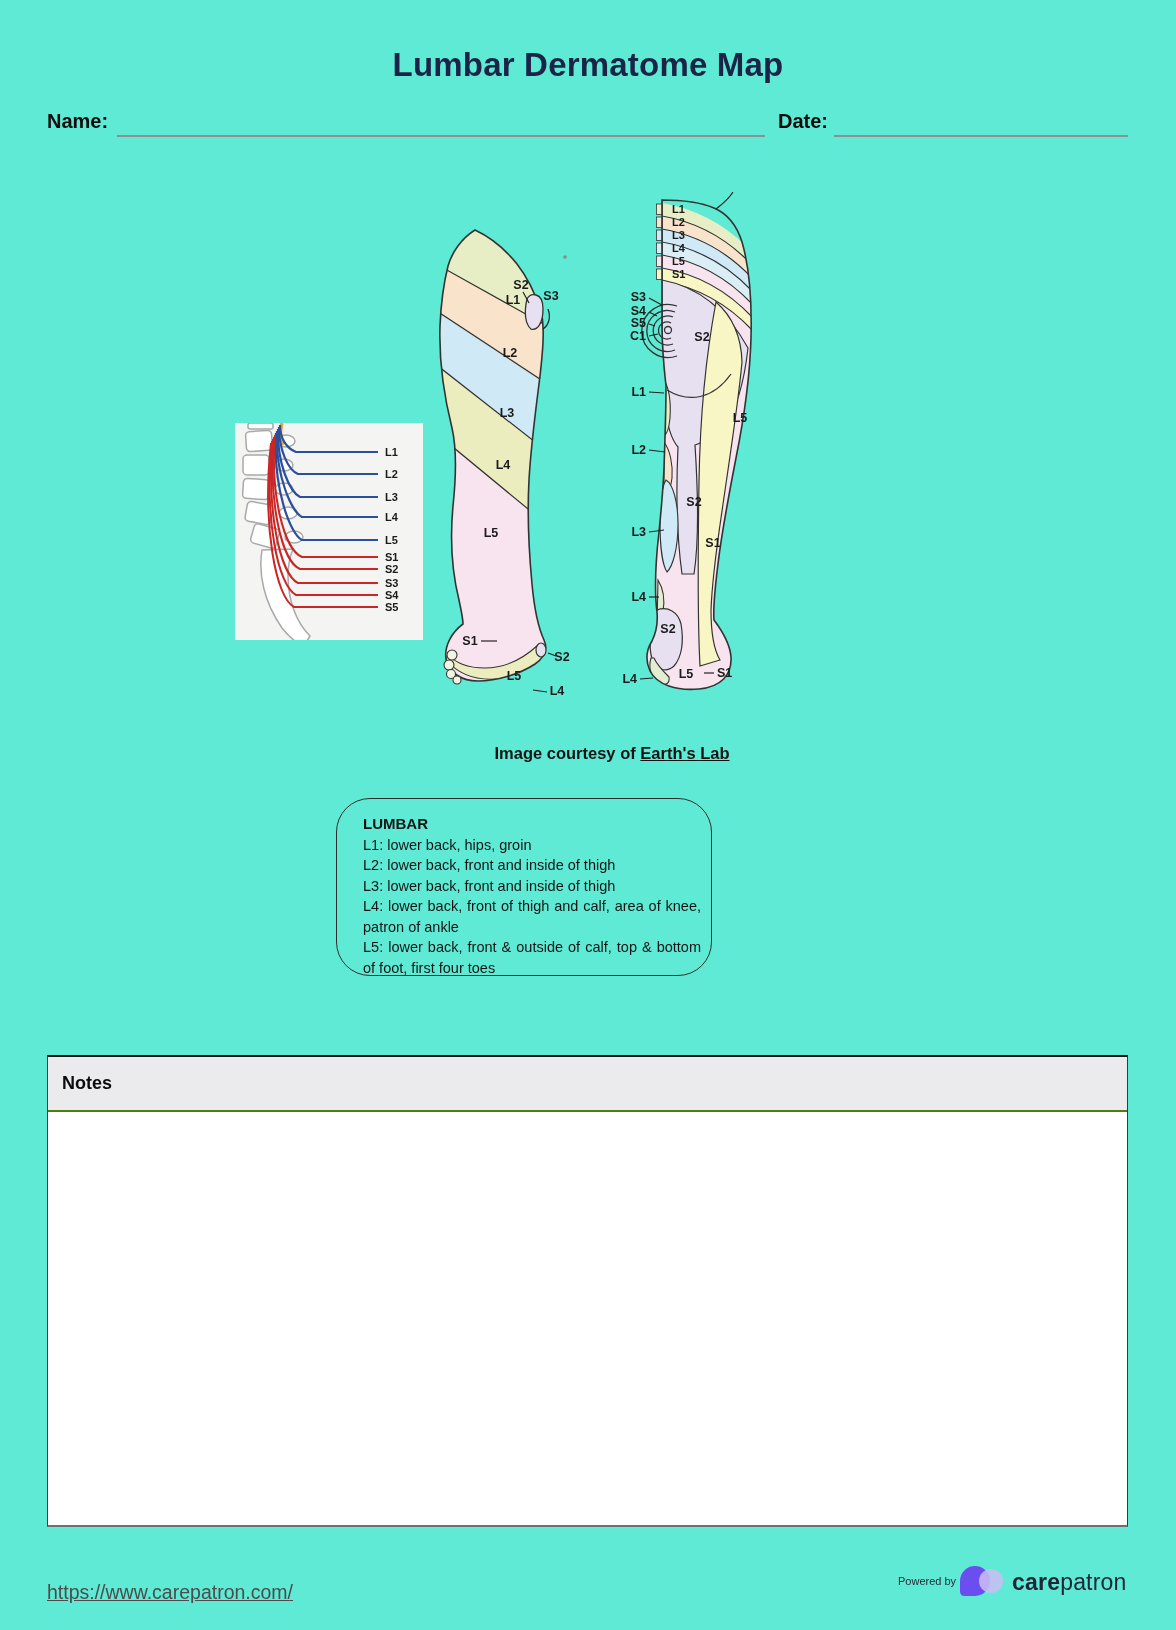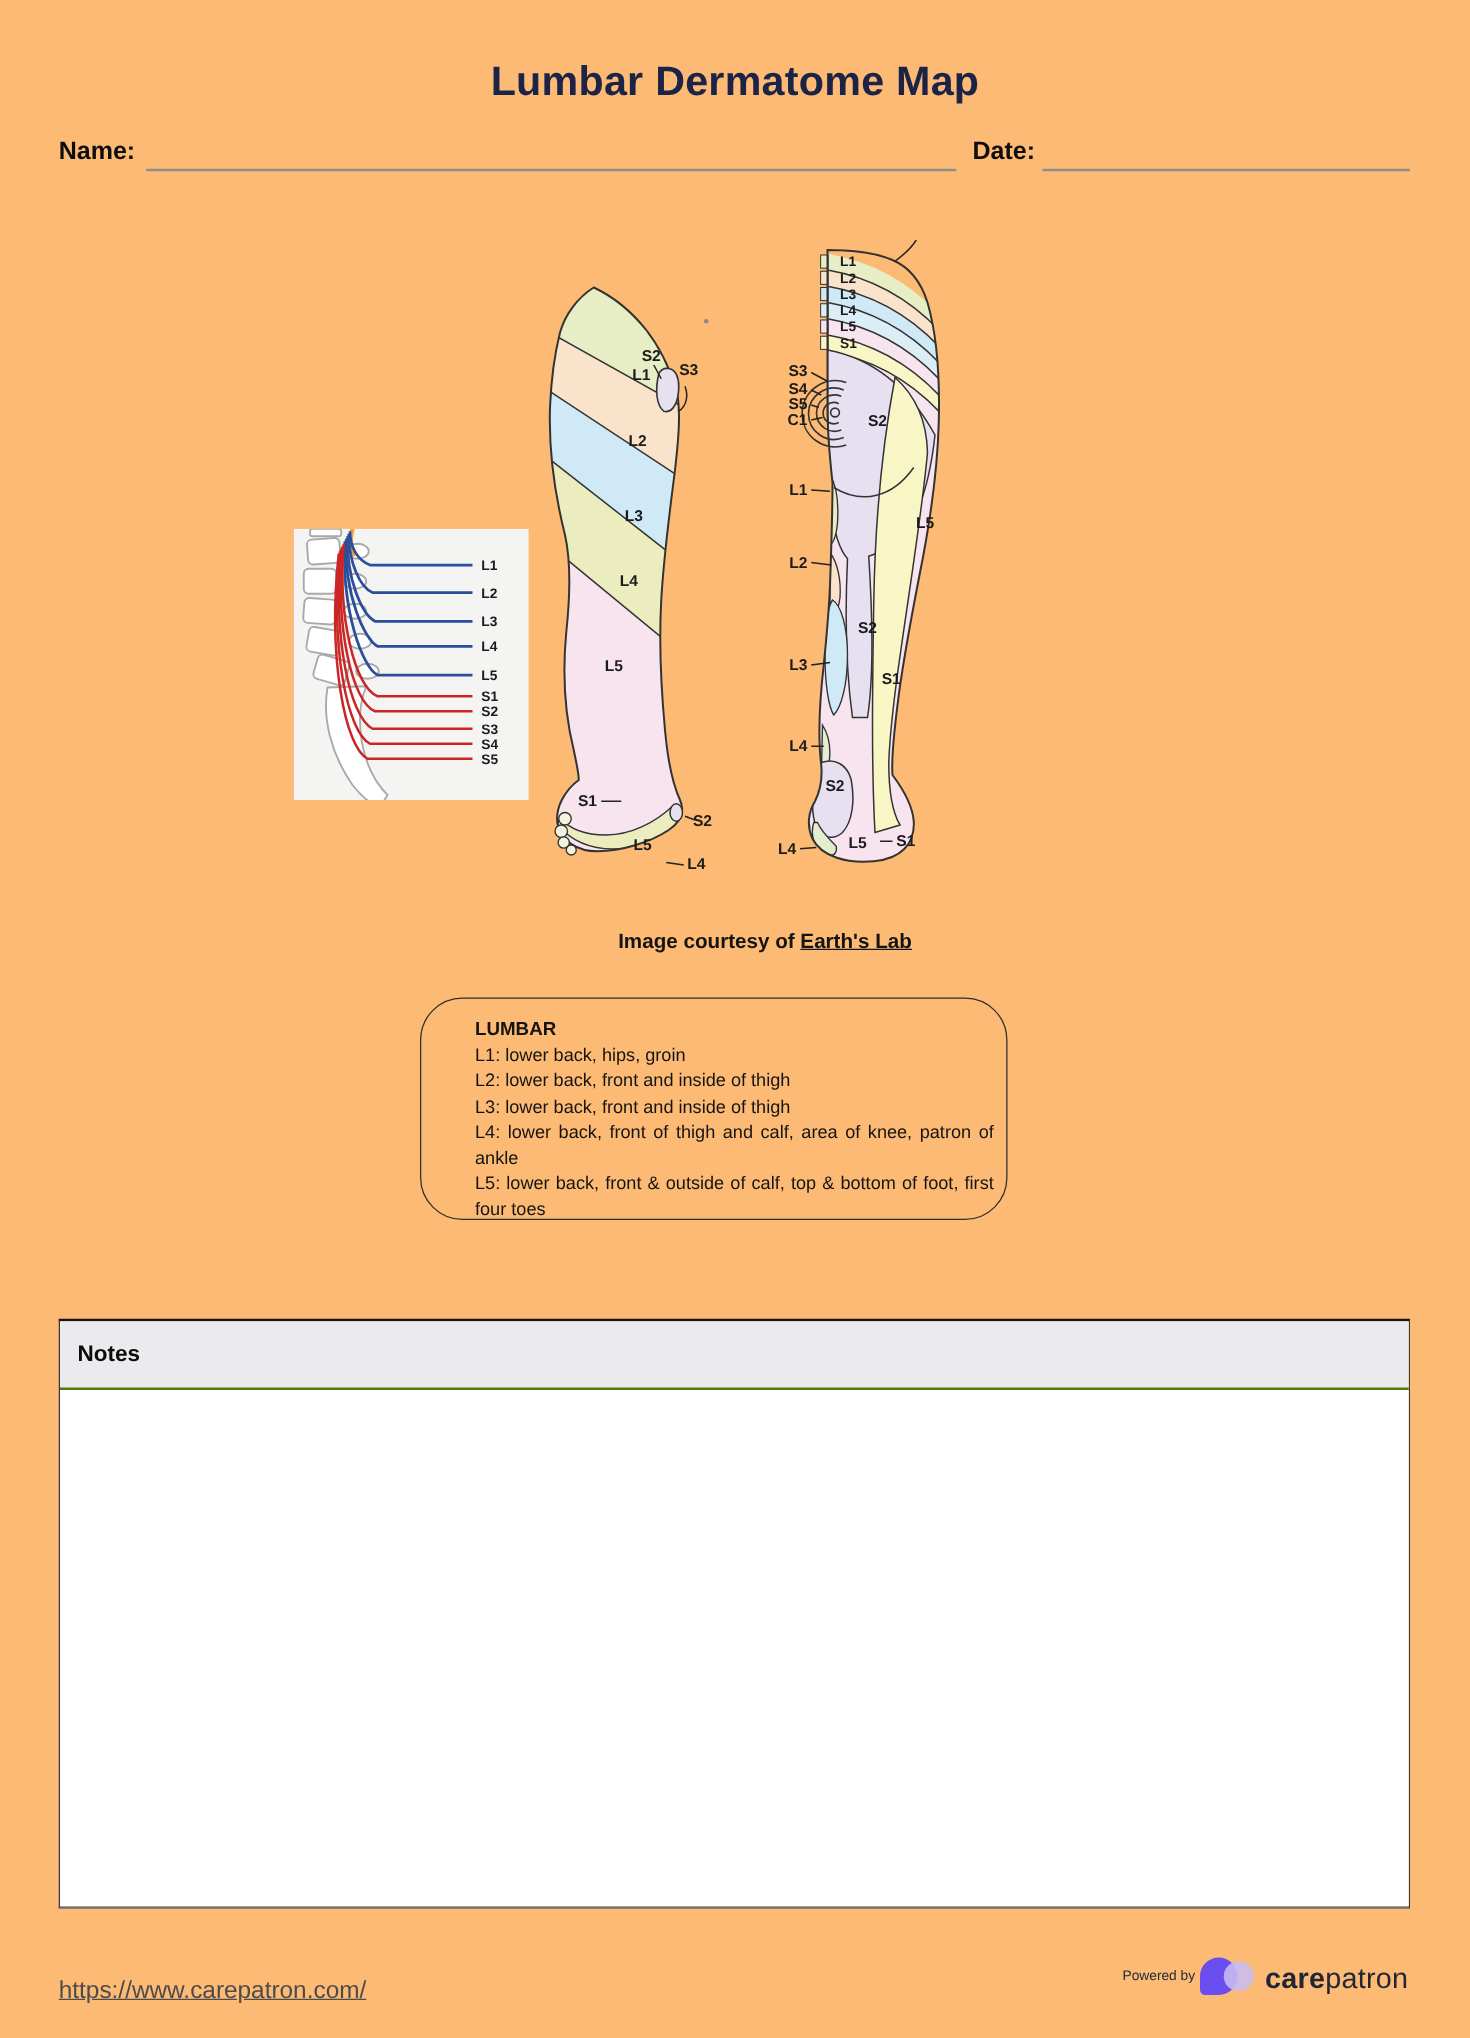--- a/index.html
+++ b/index.html
@@ -1,33 +1,33 @@
 <!DOCTYPE html>
 <html><head>
 <meta charset="utf-8">
 <style>
   html,body{margin:0;padding:0;background:#ffffff;}
   .page{
-    position:relative;width:1176px;height:1630px;background:#fdba74;
+    position:relative;width:1176px;height:1630px;background:#5eead4;
     font-family:"Liberation Sans",sans-serif;color:#111;overflow:hidden;
   }
   .abs{position:absolute;}
   
   .title{left:0;top:46px;width:1176px;text-align:center;
     font-size:33px;font-weight:bold;color:#1b2447;letter-spacing:.2px;}
   .form-label{font-size:20px;font-weight:bold;color:#0d0d0d;}
   .fill-line{border-bottom:2px solid #8f8f8f;height:24px;display:block;}
   
   .caption{left:312px;top:744px;width:600px;text-align:center;
     font-size:16.5px;font-weight:bold;color:#141414;}
   .caption a{color:#141414;text-decoration:underline;cursor:pointer;}
   
-  .info-box{left:336px;top:798px;width:470px;height:178px;
+  .info-box{left:336px;top:798px;width:376px;height:178px;
     border:1.7px solid #2e2e2e;border-radius:34px;box-sizing:border-box;
-    padding:15px 10px 10px 43px;}
+    padding:15px 10px 10px 26px;}
   .info-heading{font-size:15px;font-weight:bold;line-height:20.5px;color:#141414;}
   .info-line{font-size:14.5px;line-height:20.5px;color:#141414;text-align:justify;}
   
   .notes{left:47px;top:1055px;width:1081px;height:472px;box-sizing:border-box;
     border:1.5px solid #3a3a3a;border-top:2.5px solid #141414;border-bottom:2px solid #6f6f6f;}
   .notes-header{height:55px;background:#ebebed;border-bottom:2px solid #4d7c0f;
     box-sizing:border-box;display:flex;align-items:center;padding-left:14px;}
   .notes-title{font-size:18px;font-weight:bold;color:#0c0c0c;}
   .notes-body{height:413px;background:#fff;}
   

